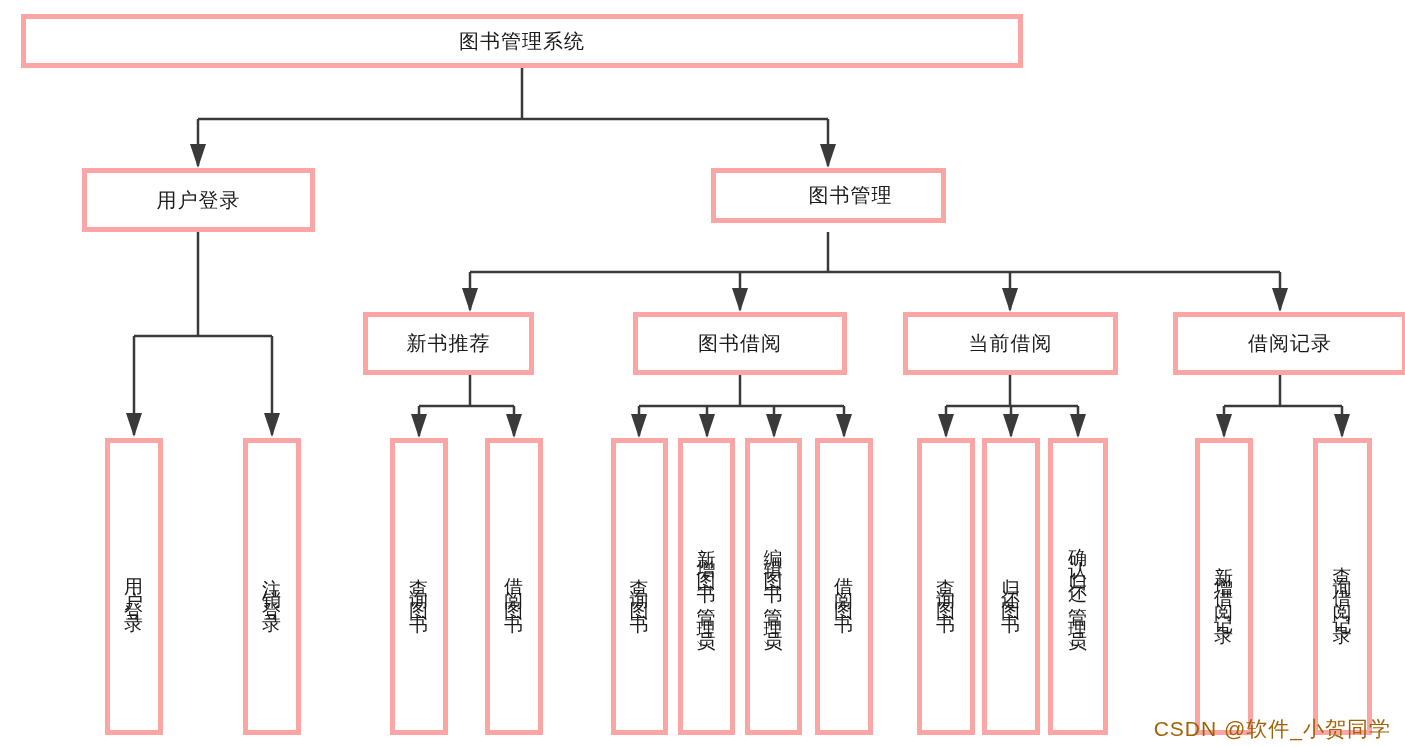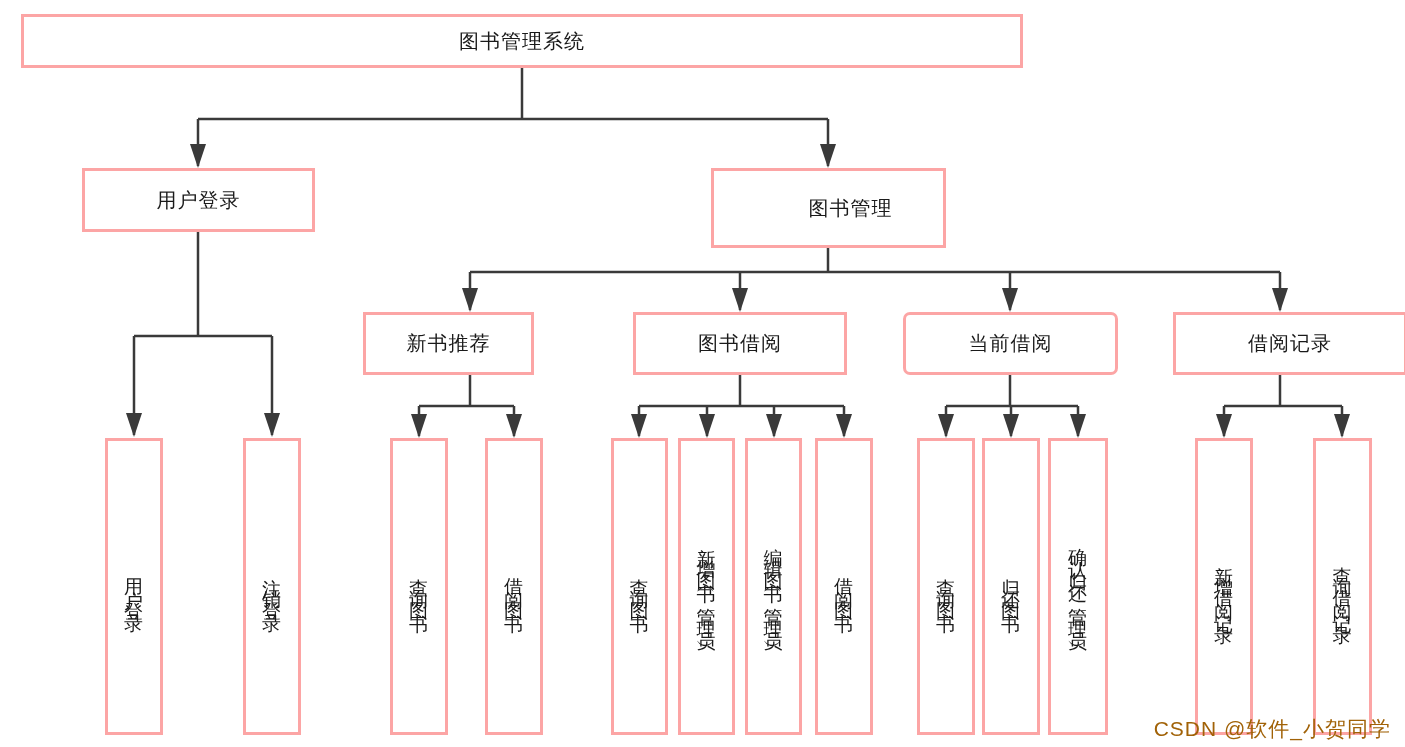--- a/index.html
+++ b/index.html
@@ -26,21 +26,21 @@
     stroke-width: 2.5;
     fill: none;
   }
   #wires polygon {
     fill: #3a3a3a;
     stroke: none;
   }
   .node {
     position: absolute;
     box-sizing: border-box;
-    border: 3px solid #fca5a5;
+    border: 5px solid #fca5a5;
     background: #ffffff;
     display: flex;
     align-items: center;
     justify-content: center;
     color: #1a1a1a;
   }
   .hnode {
     font-size: 20px;
     letter-spacing: 1px;
     white-space: nowrap;
@@ -147,31 +147,31 @@
     </g>
   </svg>
 
   <div class="node hnode" style="left:21px; top:14px; width:1002px; height:54px;">
     <span>图书管理系统</span>
   </div>
 
   <div class="node hnode" style="left:82px; top:168px; width:233px; height:64px;">
     <span>用户登录</span>
   </div>
-  <div class="node hnode" style="left:711px; top:168px; width:235px; height:80px;padding-left:44px;">
+  <div class="node hnode" style="left:711px; top:168px; width:235px; height:55px;padding-left:44px;">
     <span>图书管理</span>
   </div>
 
   <div class="node hnode" style="left:363px; top:312px; width:171px; height:63px;">
     <span>新书推荐</span>
   </div>
   <div class="node hnode" style="left:633px; top:312px; width:214px; height:63px;">
     <span>图书借阅</span>
   </div>
-  <div class="node hnode" style="left:903px; top:312px; width:215px; height:63px;border-radius:7px;">
+  <div class="node hnode" style="left:903px; top:312px; width:215px; height:63px;">
     <span>当前借阅</span>
   </div>
   <div class="node hnode" style="left:1173px; top:312px; width:234px; height:63px;">
     <span>借阅记录</span>
   </div>
 
   <div class="node vnode" style="left:105px; top:438px; width:58px; height:297px;">
     <span class="vtext">用户登录</span>
   </div>
   <div class="node vnode" style="left:243px; top:438px; width:58px; height:297px;">

